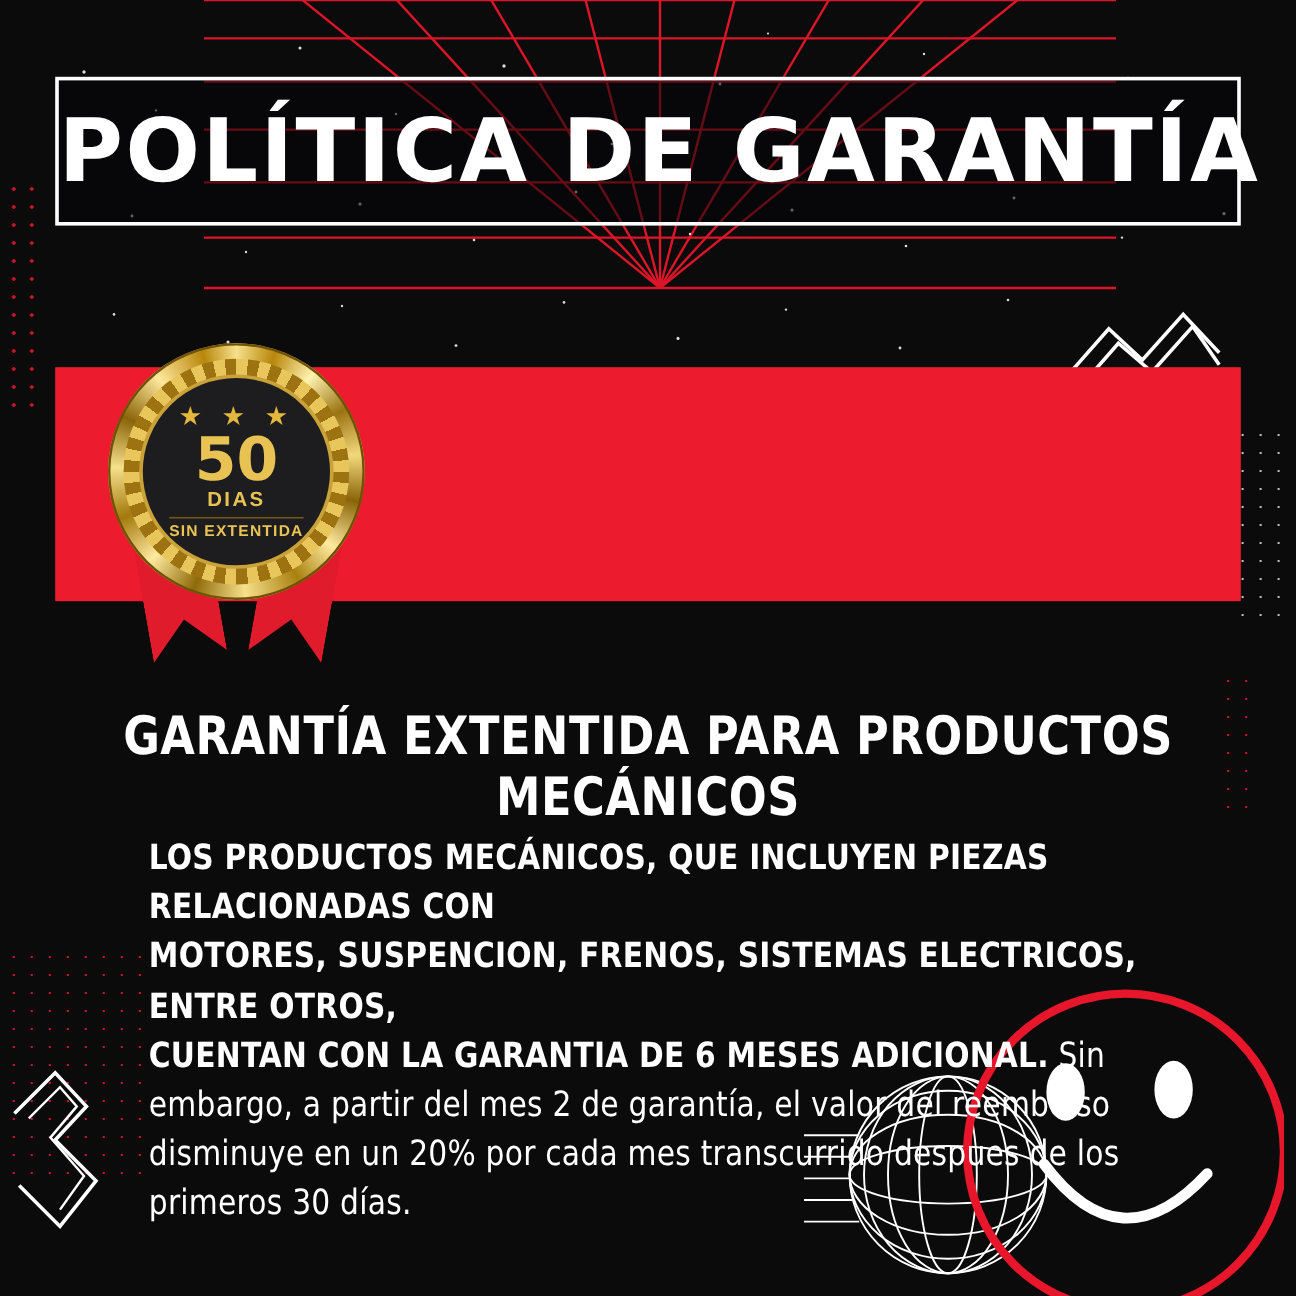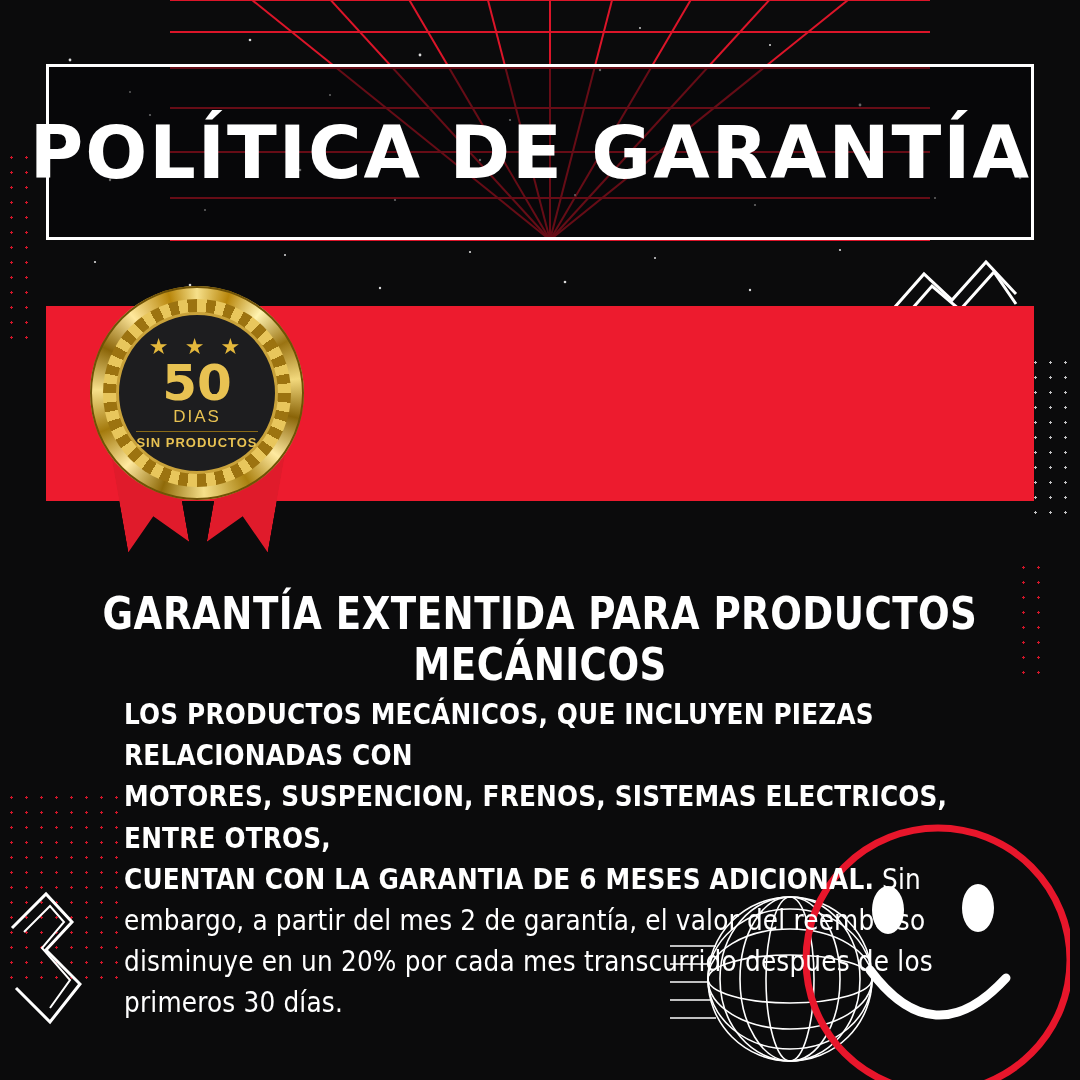--- a/index.html
+++ b/index.html
@@ -59,26 +59,26 @@
                      background-image: radial-gradient(#d9d9d9 1.2px, transparent 1.3px); }
   .dots-right-low  { right: 30px; top: 560px; width: 34px; height: 120px;
                      background-image: radial-gradient(#e8162b 1.2px, transparent 1.3px); }
 
   
   .title-frame {
     position: absolute;
     left: 46px;
     top: 64px;
     width: 988px;
-    height: 176px;
+    height: 124px;
     border: 3px solid #ffffff;
     background: rgba(6,6,7,0.55);
     display: flex;
     align-items: center;
-    justify-content: flex-end;
+    justify-content: flex-start;
   }
   .title-text {
     color: #ffffff;
     font-size: 73px;
     font-weight: 700;
     letter-spacing: 2px;
     line-height: 1;
     white-space: nowrap;
     font-family: "DejaVu Sans", sans-serif;
   }
@@ -196,21 +196,21 @@
   .badge-num {
     color: #e8c252;
     font-size: 50px;
     font-weight: 700;
     line-height: .95;
     font-family: "DejaVu Sans", sans-serif;
   }
   .badge-days {
     color: #e8c252;
     font-size: 17px;
-    font-weight: 400;
+    font-weight: 700;
     letter-spacing: 2px;
     line-height: 1.1;
   }
   .badge-noq {
     color: #e8c252;
     font-size: 13px;
     font-weight: 700;
     letter-spacing: 1px;
     border-top: 1px solid #8a6a18;
     margin-top: 4px;
@@ -400,21 +400,21 @@
   <div class="badge-wrap">
     <div class="ribbon">
       <div class="rib left"></div>
       <div class="rib right"></div>
     </div>
     <div class="badge">
       <div class="badge-inner">
         <div class="badge-stars">★ ★ ★</div>
         <div class="badge-num">50</div>
         <div class="badge-days">DIAS</div>
-        <div class="badge-noq">SIN PRODUCTOS</div>
+        <div class="badge-noq">SIN EXTENTIDA</div>
       </div>
     </div>
   </div>
 
   <div class="headline">GARANTÍA EXTENTIDA PARA PRODUCTOS MECÁNICOS</div>
 
   <div class="body-copy">
     <span class="strong">LOS PRODUCTOS MECÁNICOS, QUE INCLUYEN PIEZAS RELACIONADAS CON</span><br>
     <span class="strong">MOTORES, SUSPENCION, FRENOS, SISTEMAS ELECTRICOS, ENTRE OTROS,</span><br>
     <span class="strong">CUENTAN CON LA GARANTIA DE 6 MESES ADICIONAL.</span>

